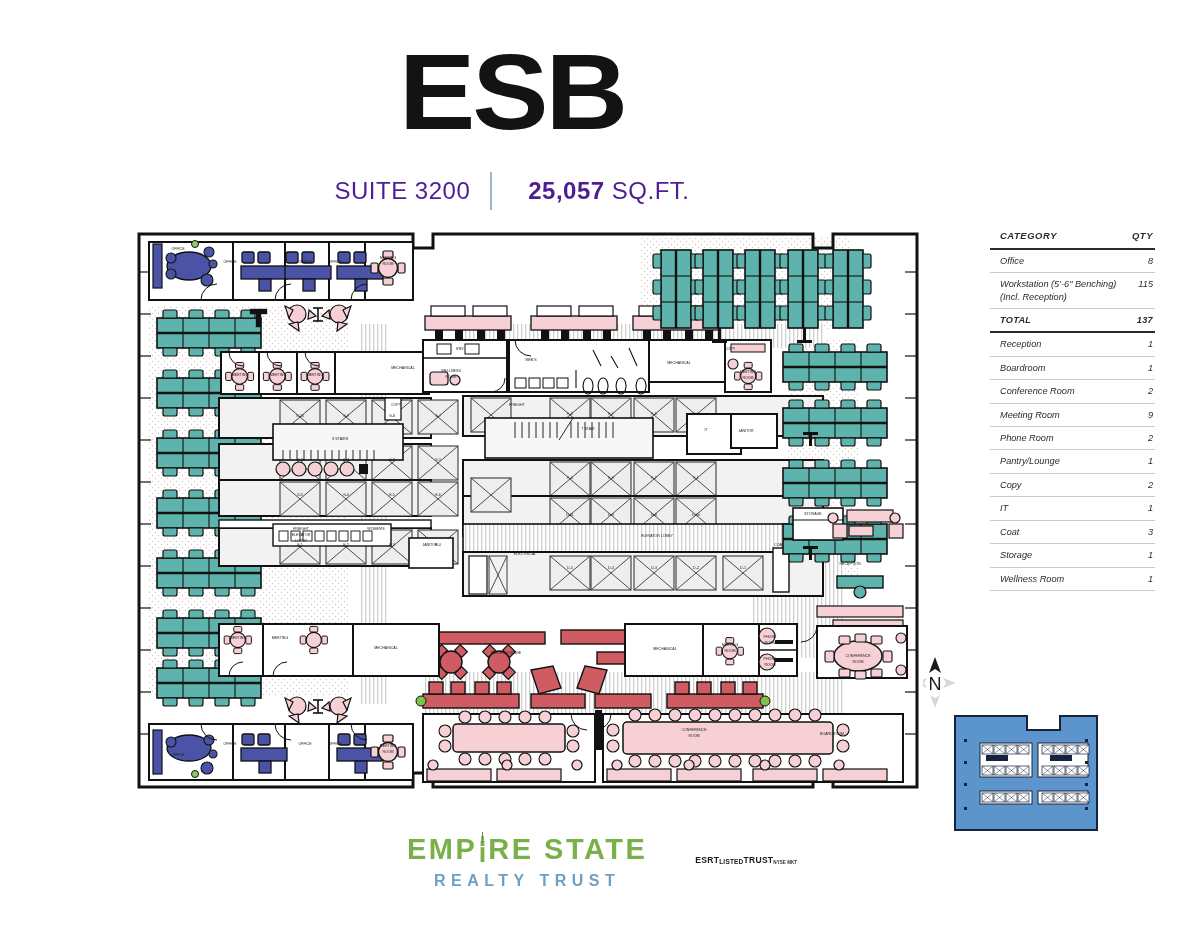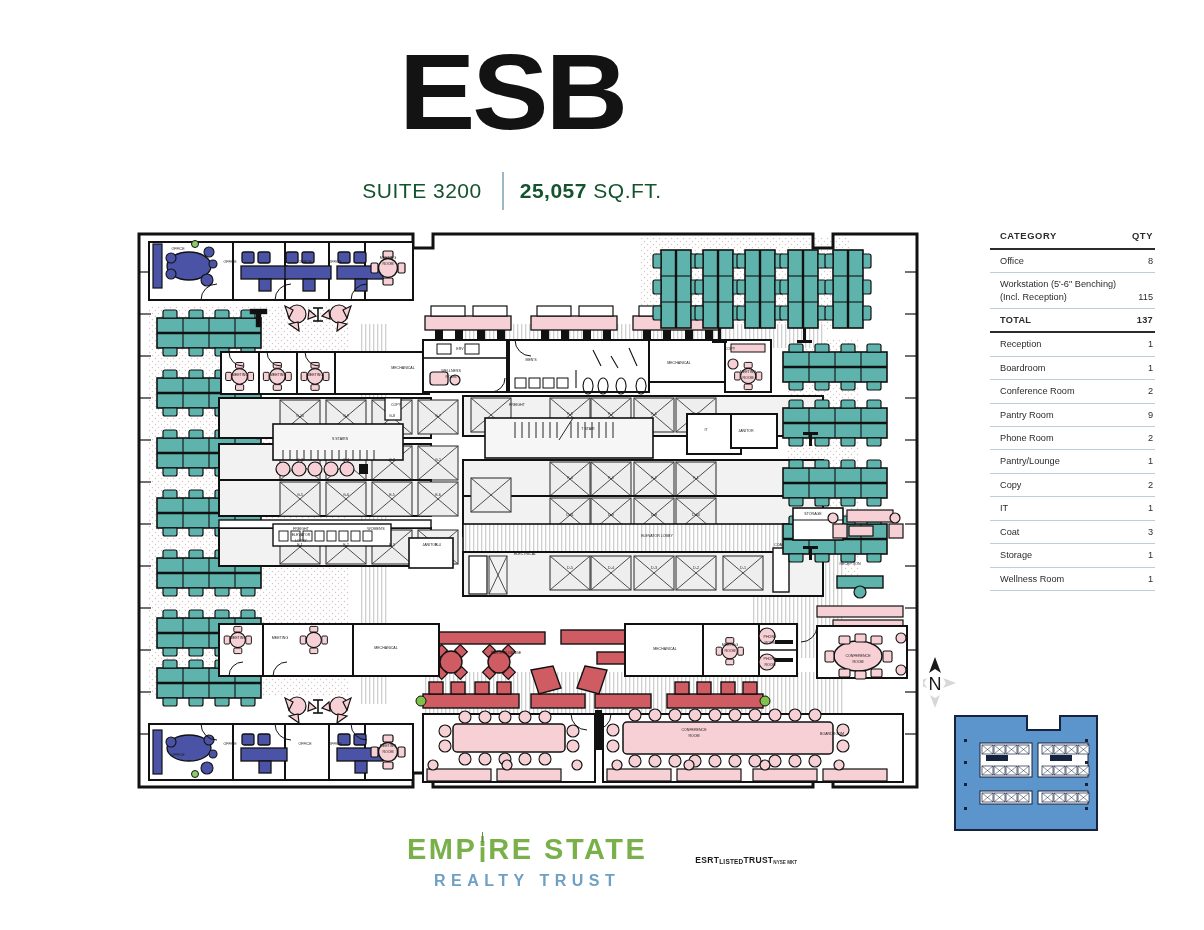--- a/index.html
+++ b/index.html
@@ -23,38 +23,39 @@
     font-size: 108px;
     letter-spacing: -3px;
     line-height: 1;
     color: #131313;
     transform: scaleX(1.06);
   }
   #subtitle-row {
     margin-top: 26px;
     display: flex; align-items: center; justify-content: center;
     gap: 0px;
-    font-size: 21px;
-    color: #14532d;
+    font-size: 24px;
+    color: #4c1d95;
     letter-spacing: 0.5px;
   }
   #suite-label { font-weight: 400; padding-right: 20px; }
   #sub-divider { width: 2px; height: 38px; background: #9fb6c4; }
-  #sqft-wrap { padding-left: 16px; }
+  #sqft-wrap { padding-left: 36px; }
   #sqft-value { font-weight: bold; }
   #sqft-unit { font-weight: 400; }
 
   
   #legend { position: absolute; left: 990px; top: 228px; width: 165px; }
   .legend-row {
-    display: flex; justify-content: space-between; align-items: flex-end;
+    display: flex; justify-content: space-between; align-items: flex-start;
     padding: 5px 2px 5px 10px;
     border-bottom: 1.4px solid #b9cfdc;
     font-size: 9.2px; color: #2b2b2b;
     line-height: 1.35;
+    font-style: italic;
   }
   .legend-row.head {
     padding-top: 2px; padding-bottom: 5px;
     border-bottom: 2px solid #2b2b2b;
     font-weight: bold; font-size: 9.4px; letter-spacing: 0.6px;
   }
   .legend-row.total { font-weight: bold; border-bottom: 2px solid #2b2b2b; letter-spacing: .3px;}
   .legend-row .lbl { padding-right: 6px; }
   .legend-row .qty { flex: 0 0 auto; min-width: 22px; text-align: right; }
   .legend-row .lbl .l2 { display: block; }
@@ -127,21 +128,21 @@
         </div>
         <div class="legend-row">
           <span class="lbl">Boardroom</span>
           <span class="qty">1</span>
         </div>
         <div class="legend-row">
           <span class="lbl">Conference Room</span>
           <span class="qty">2</span>
         </div>
         <div class="legend-row">
-          <span class="lbl">Pantry Room</span>
+          <span class="lbl">Meeting Room</span>
           <span class="qty">9</span>
         </div>
         <div class="legend-row">
           <span class="lbl">Phone Room</span>
           <span class="qty">2</span>
         </div>
         <div class="legend-row">
           <span class="lbl">Pantry/Lounge</span>
           <span class="qty">1</span>
         </div>

